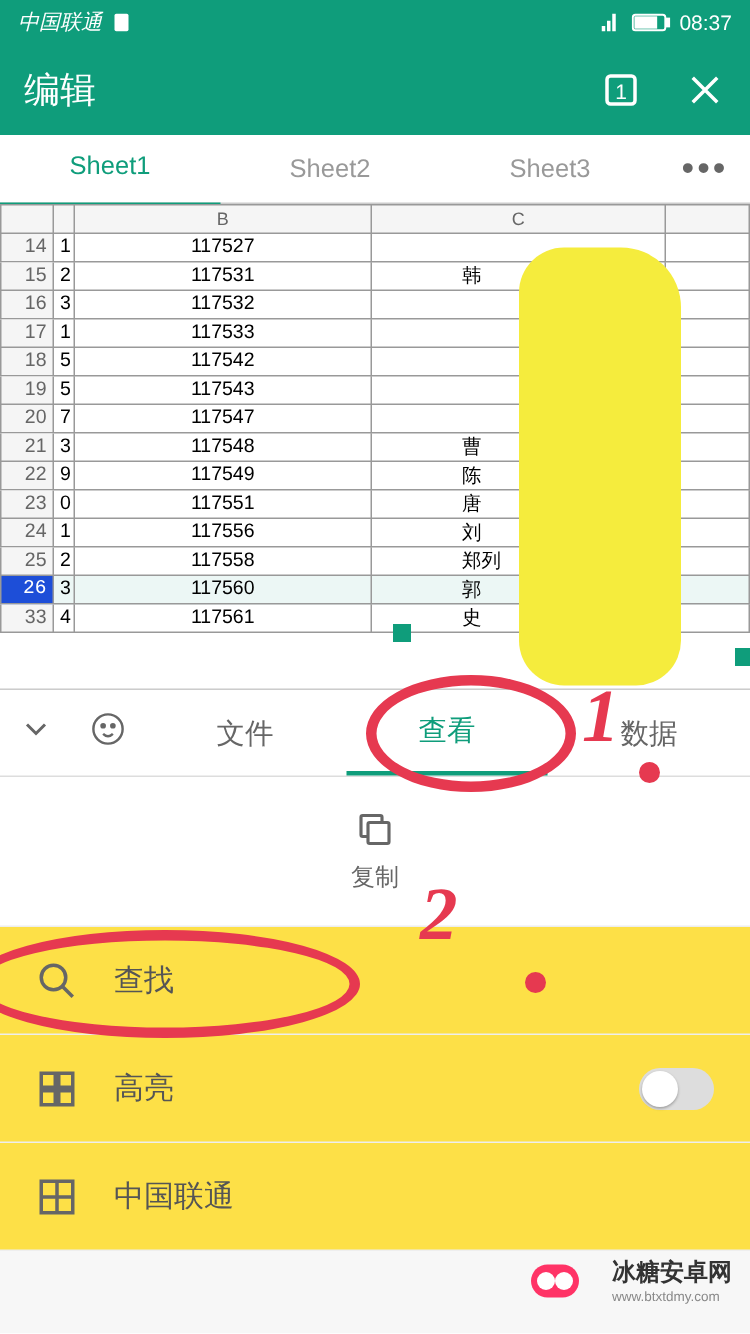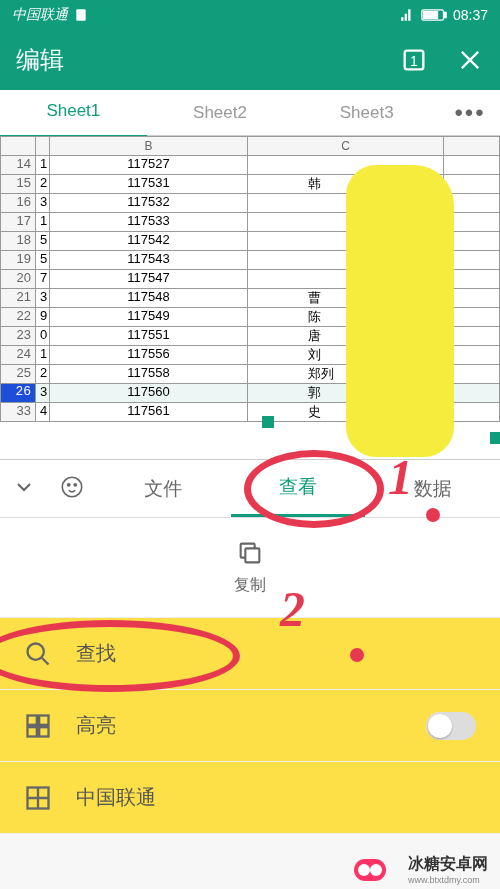--- a/index.html
+++ b/index.html
@@ -62,21 +62,21 @@
     .red-circle { position: absolute; border: 7px solid #e63950; border-radius: 50%; z-index: 30; pointer-events: none; }
     .circle-1 { top: 450px; left: 244px; width: 140px; height: 78px; }
     .circle-2 { top: 620px; left: -20px; width: 260px; height: 72px; }
     .red-num { position: absolute; color: #e63950; font-size: 50px; font-weight: bold; font-style: italic; z-index: 30; font-family: cursive; }
     .num-1 { top: 448px; left: 388px; }
     .num-2 { top: 580px; left: 280px; }
     .red-dot { position: absolute; width: 14px; height: 14px; background: #e63950; border-radius: 50%; z-index: 30; }
     .dot-1 { top: 508px; left: 426px; }
     .dot-2 { top: 648px; left: 350px; }
 
-    .watermark { position: absolute; bottom: 4px; right: 12px; display: flex; align-items: center; gap: 22px; z-index: 50; }
+    .watermark { position: absolute; bottom: 20px; right: 12px; display: flex; align-items: center; gap: 22px; z-index: 50; }
     .watermark-icon { width: 32px; height: 22px; background: #ff3366; border-radius: 11px; position: relative; }
     .watermark-icon::before, .watermark-icon::after { content: ''; position: absolute; width: 12px; height: 12px; background: #fff; border-radius: 50%; top: 5px; }
     .watermark-icon::before { left: 4px; }
     .watermark-icon::after { right: 4px; }
     .watermark-text { font-size: 16px; font-weight: bold; color: #333; }
     .watermark-sub { font-size: 9px; color: #888; }
   </style>
 </head>
 <body>
 

